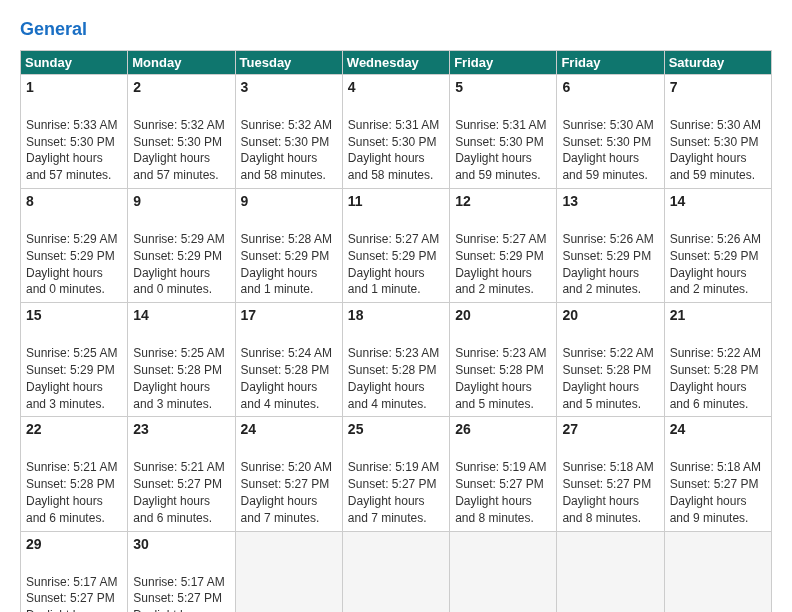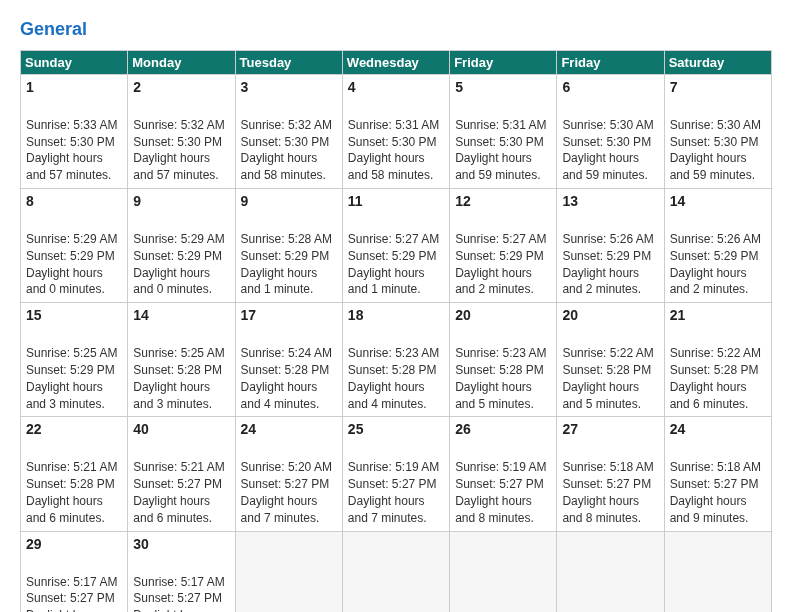--- a/index.html
+++ b/index.html
@@ -314,21 +314,21 @@
         <td>
           <span class="day-num">22</span>
         <div class="day-info">
           Sunrise: 5:21 AM<br>
           Sunset: 5:28 PM<br>
           Daylight hours<br>
           and 6 minutes.
         </div>
         </td>
         <td>
-          <span class="day-num">40</span>
+          <span class="day-num">23</span>
         <div class="day-info">
           Sunrise: 5:21 AM<br>
           Sunset: 5:27 PM<br>
           Daylight hours<br>
           and 6 minutes.
         </div>
         </td>
         <td>
           <span class="day-num">24</span>
         <div class="day-info">

